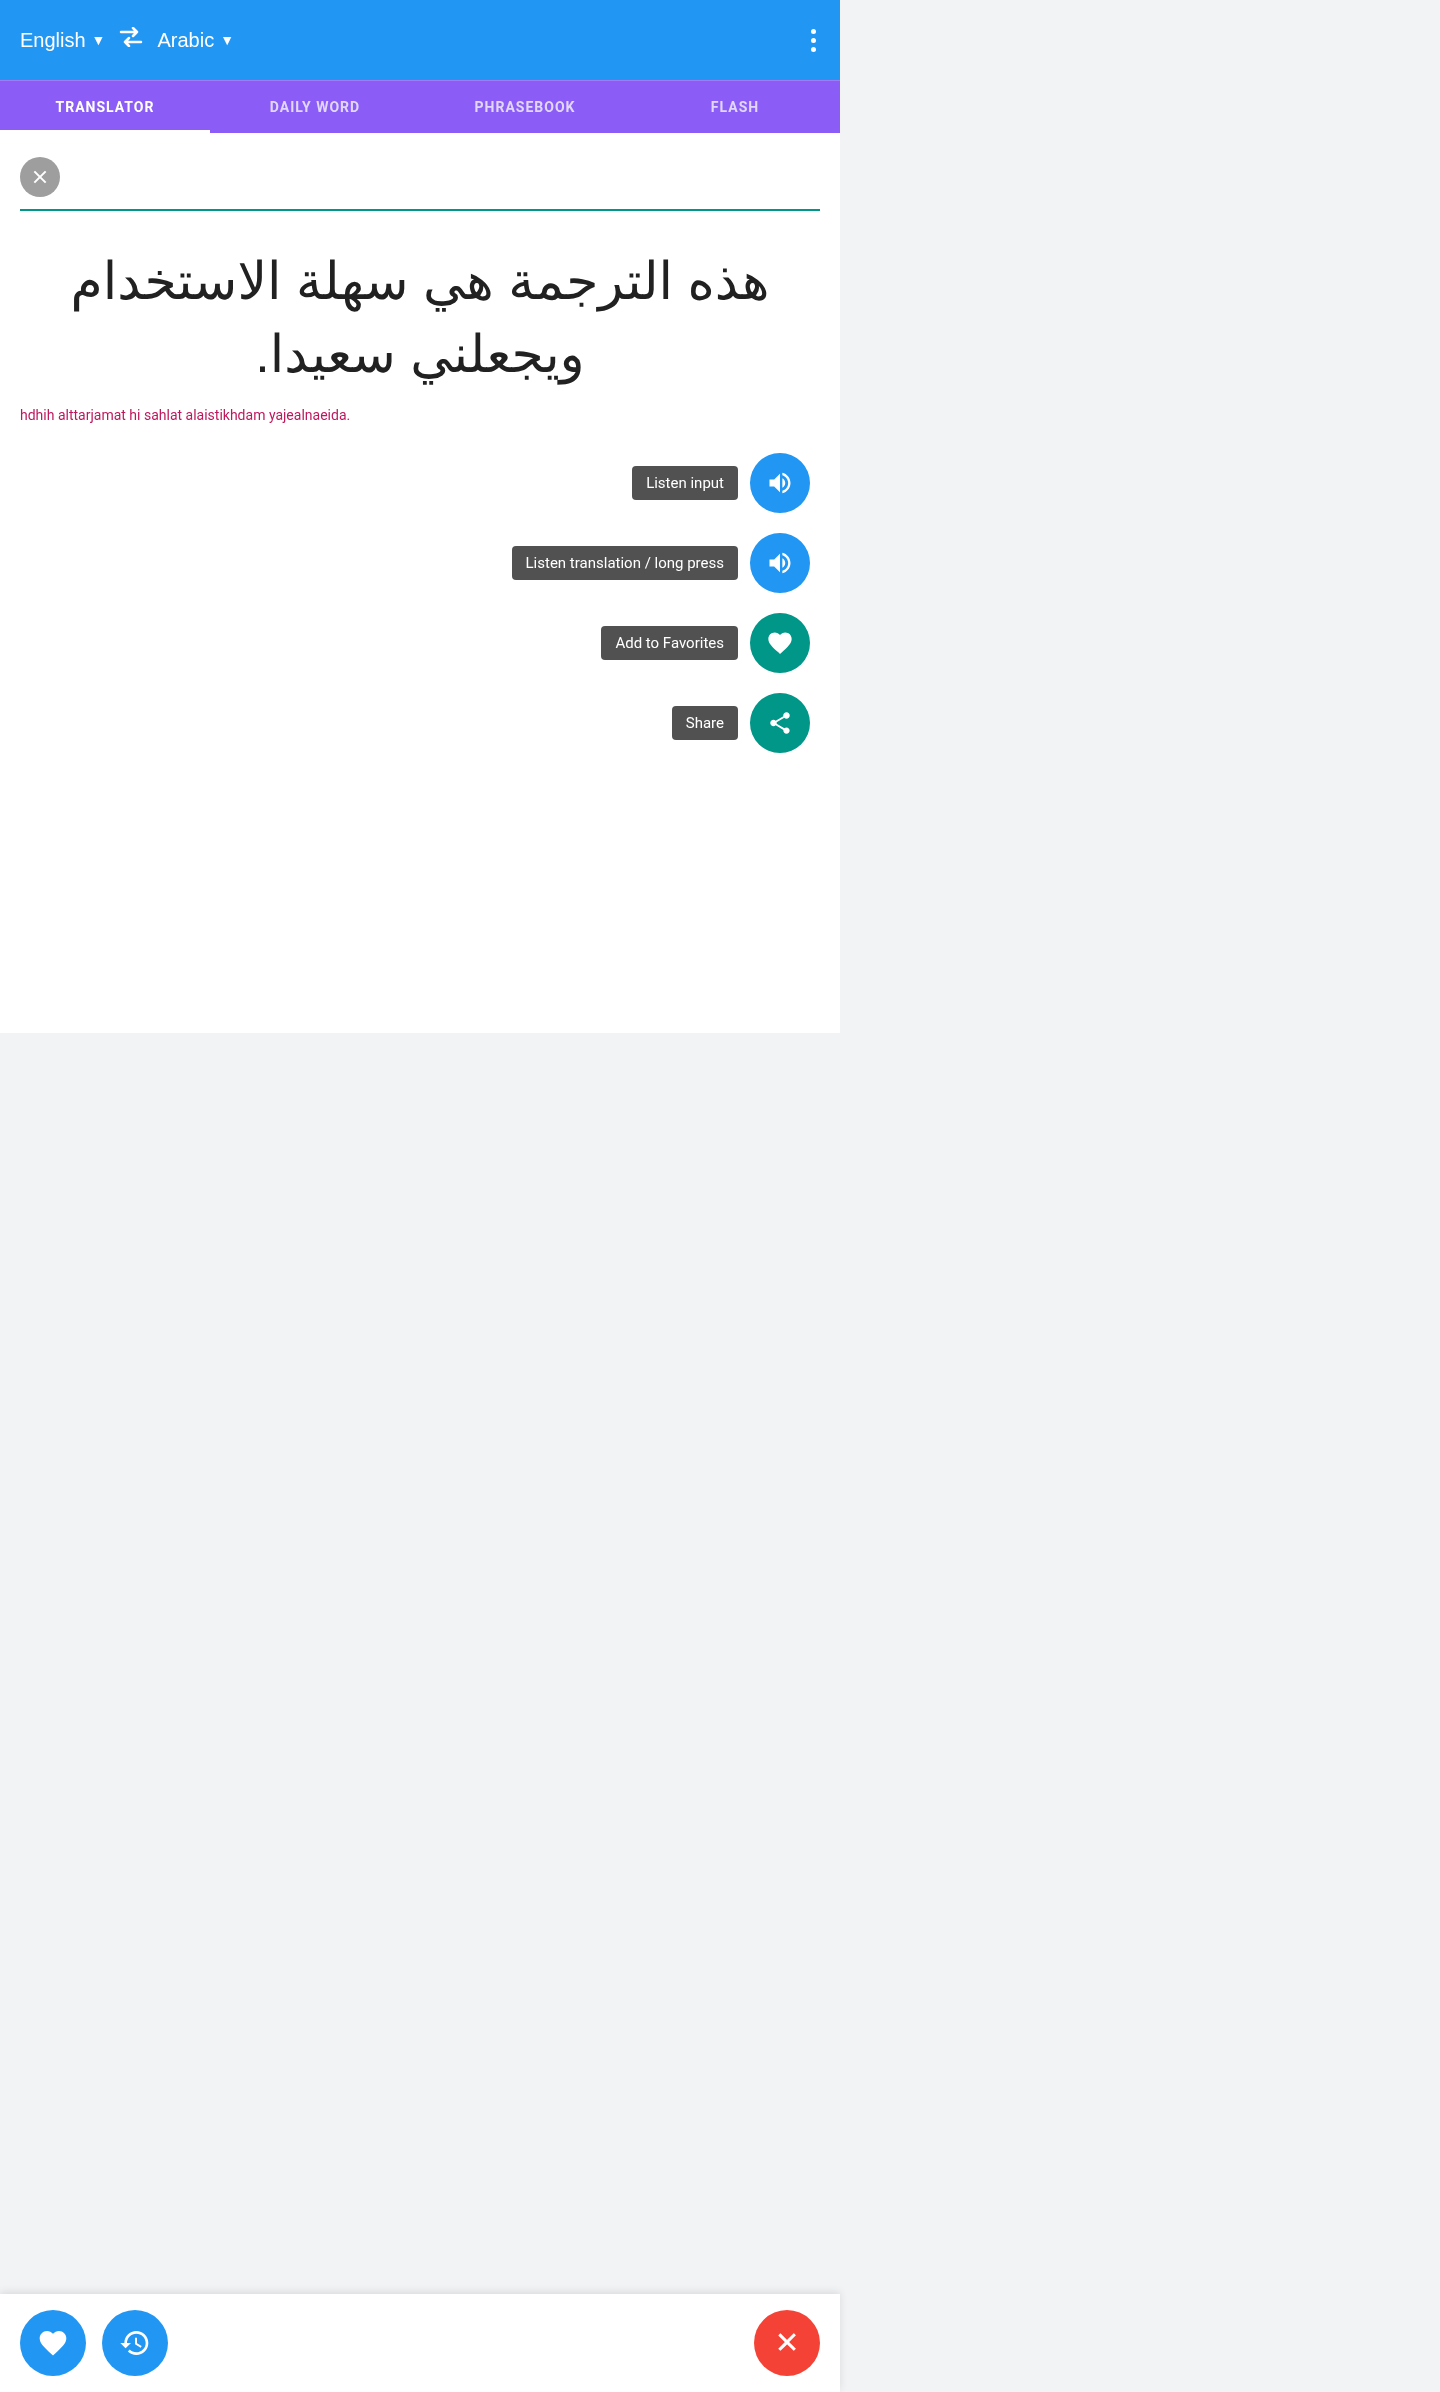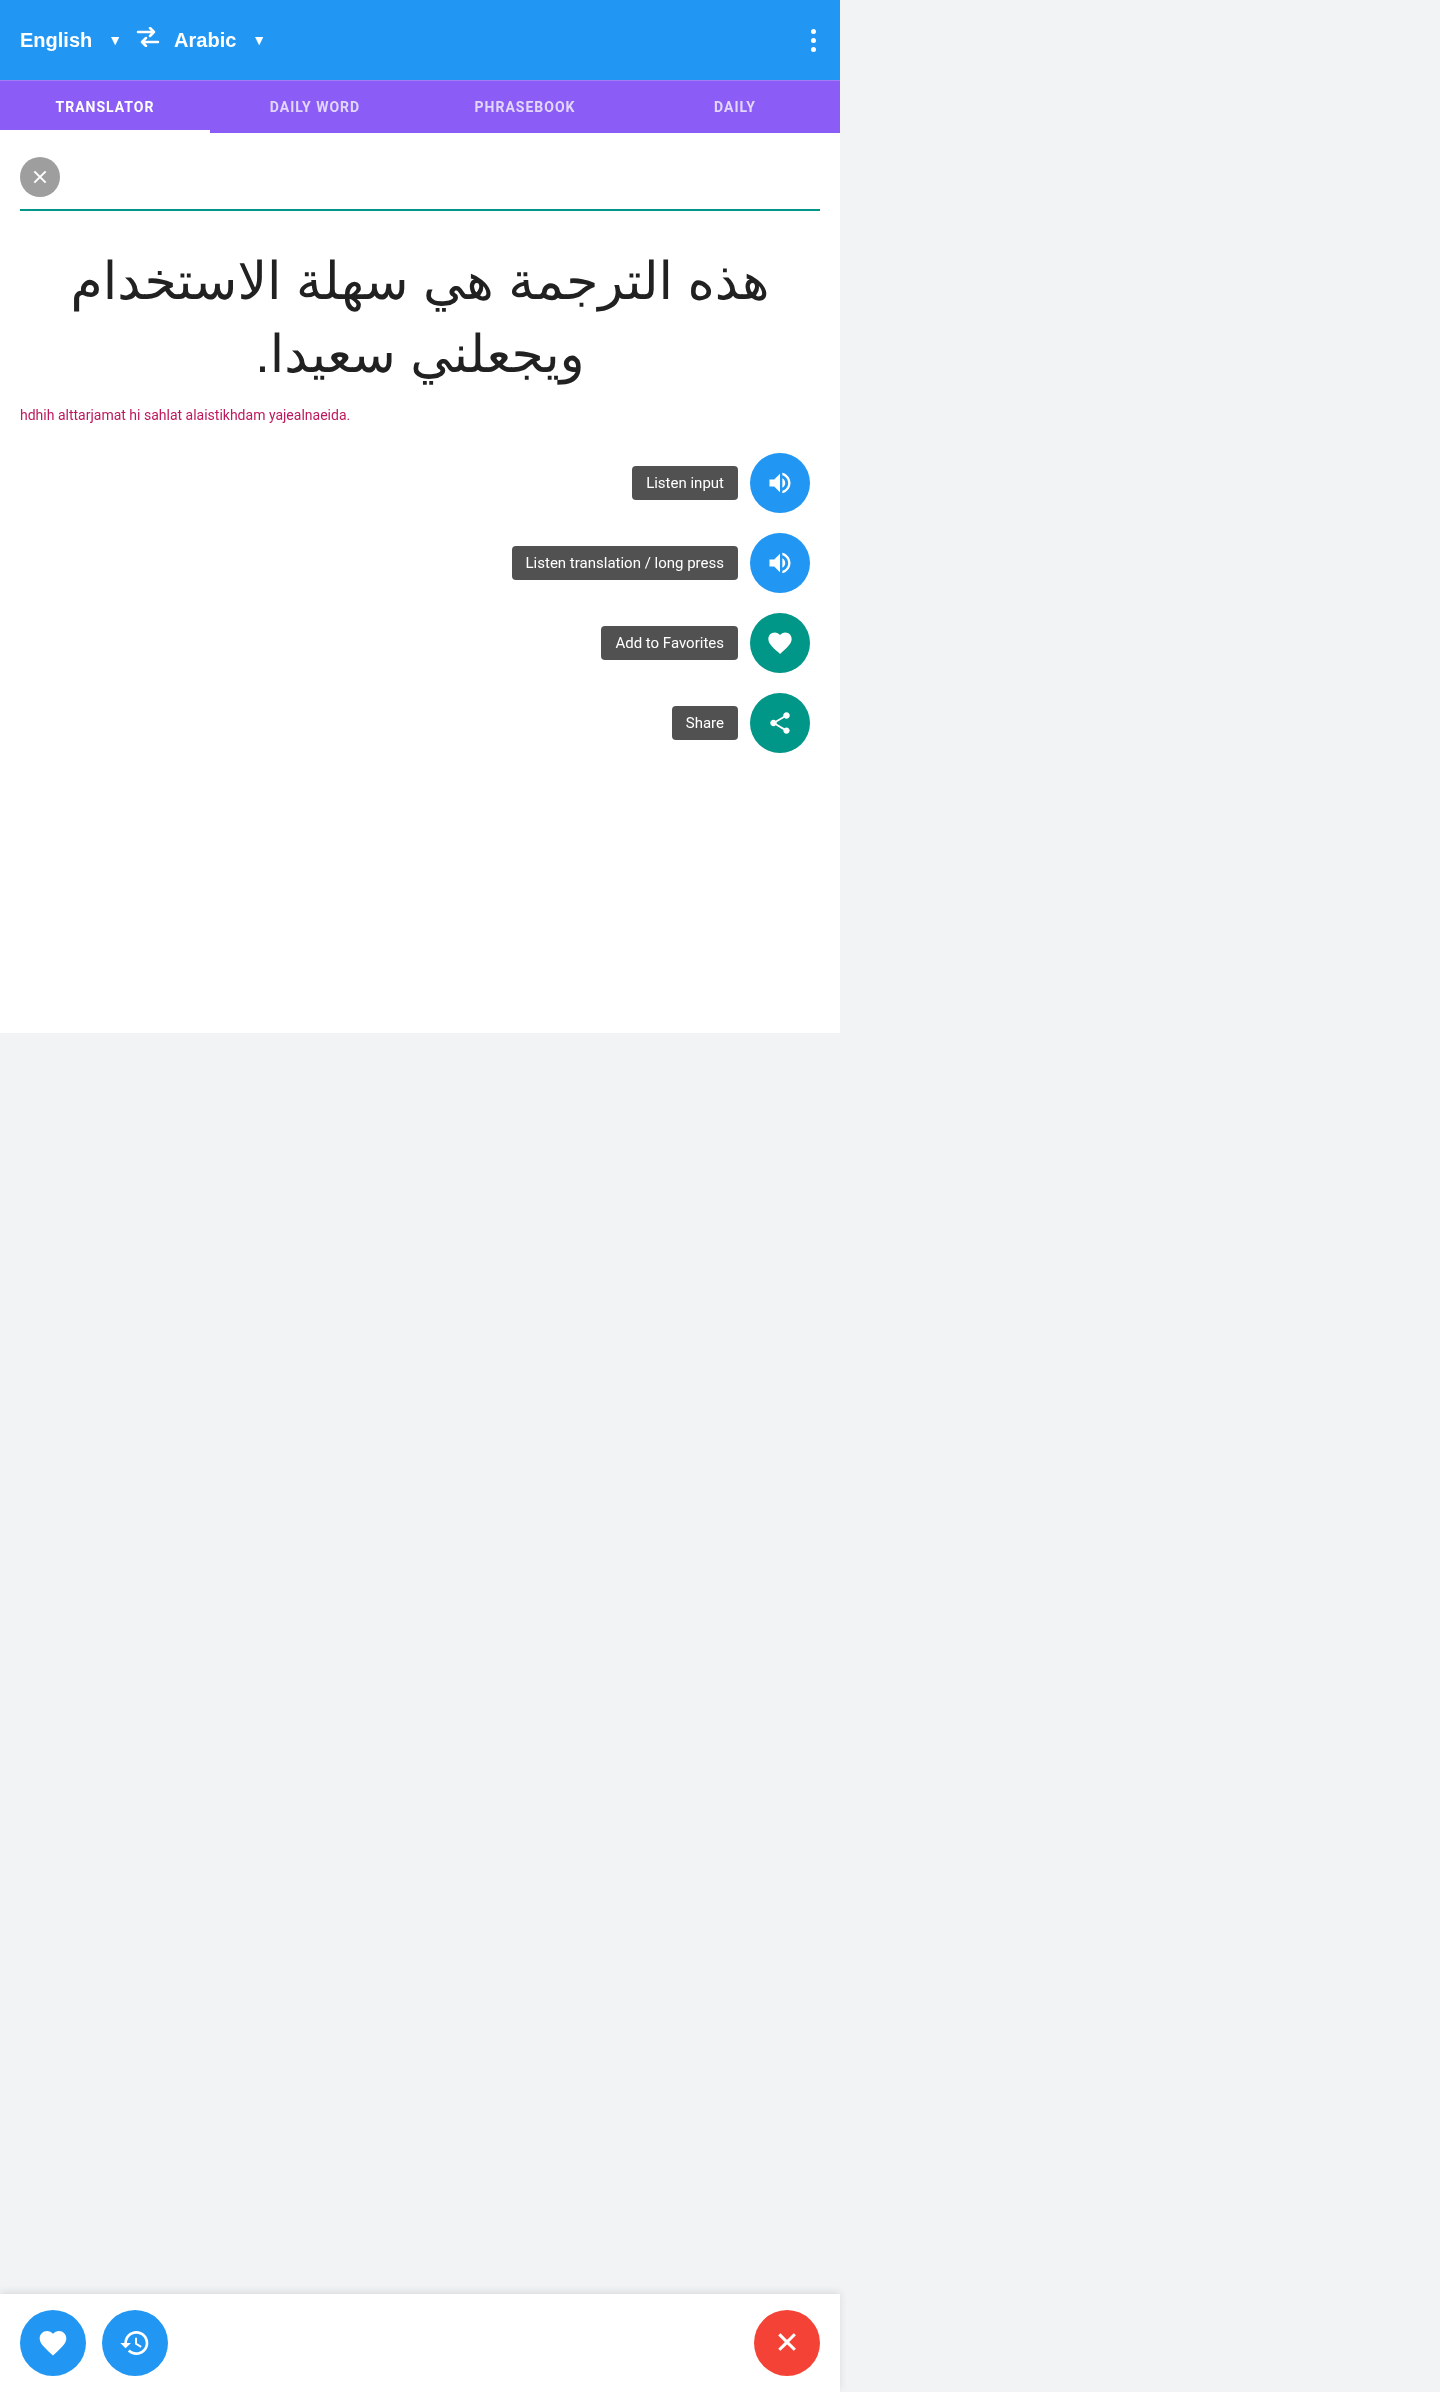--- a/index.html
+++ b/index.html
@@ -24,24 +24,24 @@
 
     .lang-selector {
       display: flex;
       align-items: center;
       gap: 12px;
     }
 
     .lang-btn {
       display: flex;
       align-items: center;
-      gap: 16px;
+      gap: 6px;
       color: white;
       font-size: 20px;
-      font-weight: 700;
+      font-weight: 400;
       background: none;
       border: none;
       cursor: pointer;
       text-align: center;
     }
 
     .lang-btn .arrow-down {
       font-size: 14px;
     }
 
@@ -320,21 +320,21 @@
   <div class="tab active">
     <span>TRANSLATOR</span>
   </div>
   <div class="tab">
     <span>DAILY WORD</span>
   </div>
   <div class="tab">
     <span>PHRASEBOOK</span>
   </div>
   <div class="tab">
-    <span>DAILY</span>
+    <span>FLASH</span>
   </div>
 </div>
 
 <div class="main">
 
   <div class="input-area">
     <button class="clear-btn" style="position:relative;"></button>
   </div>
 
   <div class="translation-area">

